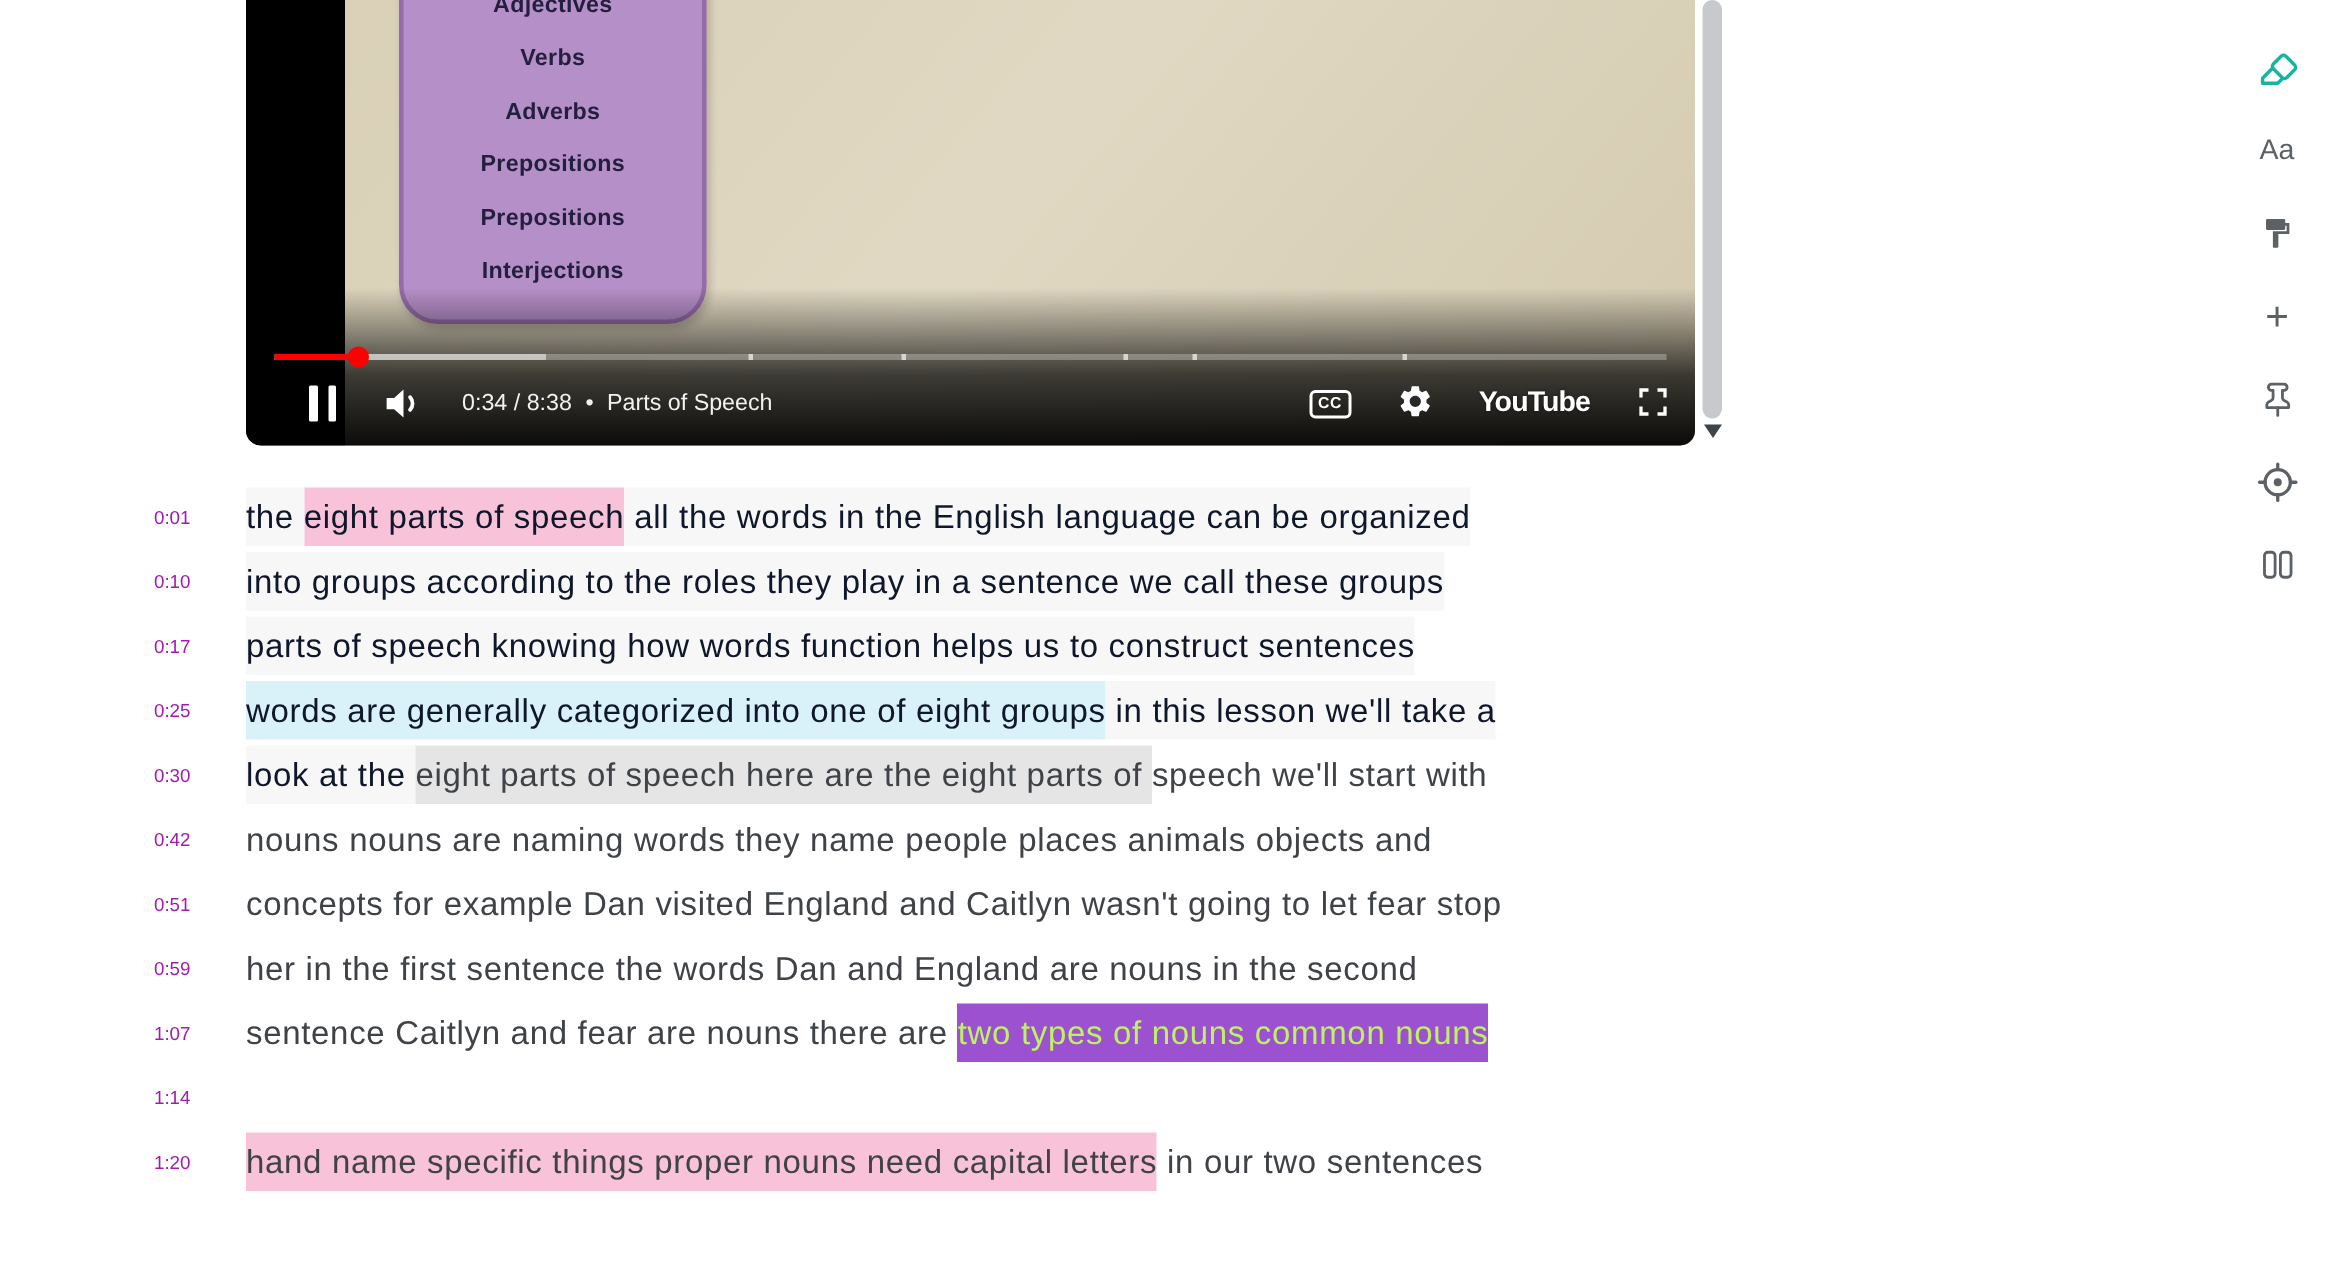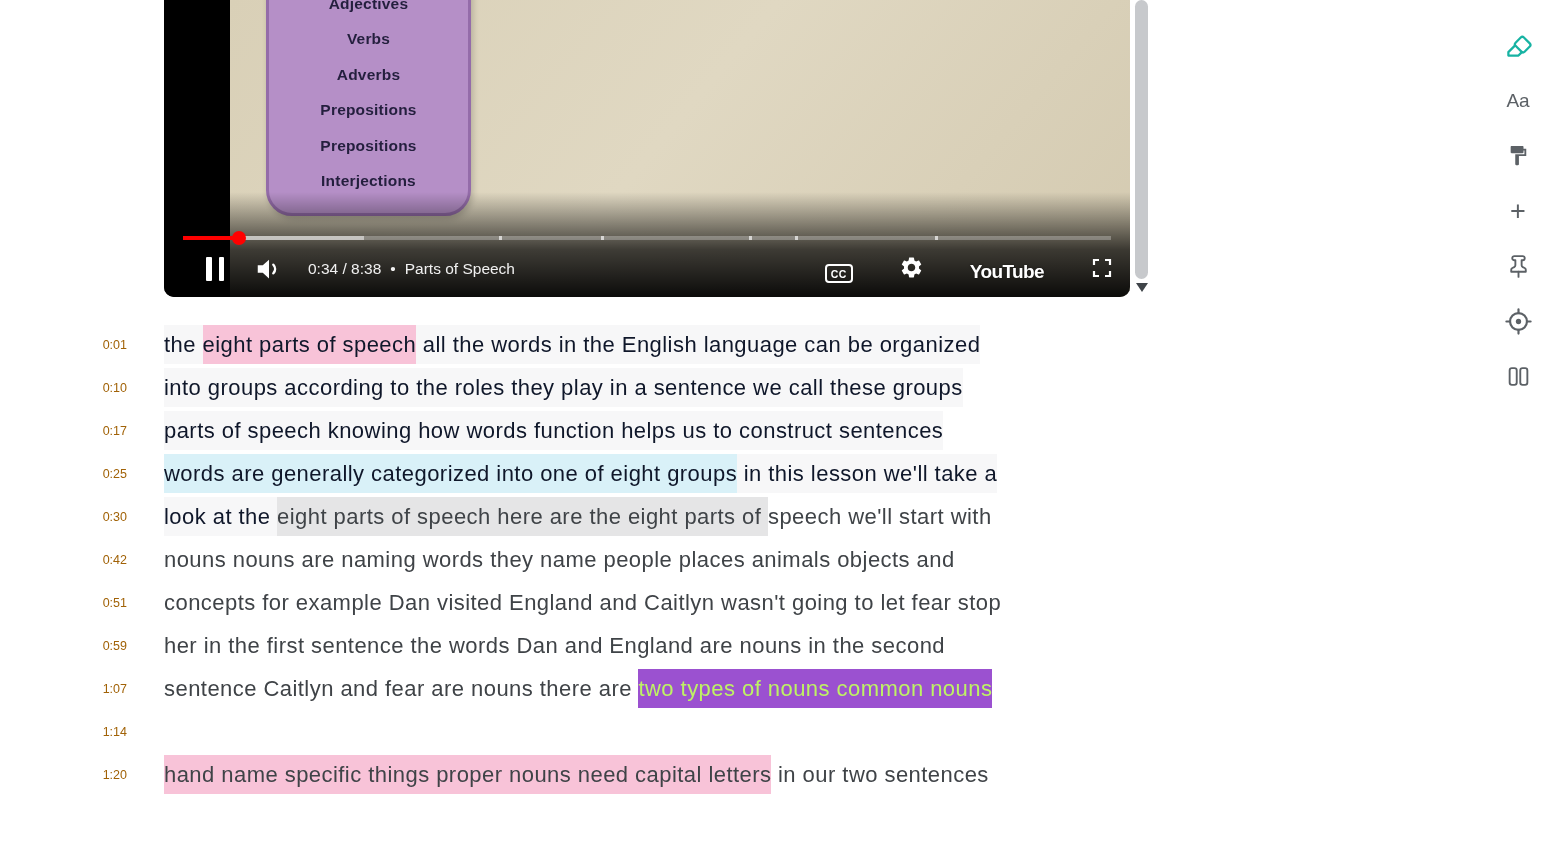--- a/index.html
+++ b/index.html
@@ -50,21 +50,21 @@
 
   .controls {
     position:absolute; left:0; right:0; bottom:7px; height:42px;
     display:flex; align-items:center; padding:0 16px; color:#fff;
   }
   button { background:none; border:0; padding:0; cursor:pointer; color:#fff; font-family:Liberation Sans, sans-serif; }
   .pause-btn { margin-left:26px; display:flex; gap:7px; align-items:center; }
   .pause-bar { width:5.5px; height:24px; background:#fff; border-radius:1px; display:block; }
   .vol-btn { margin-left:30px; display:flex; align-items:center; }
   .time { margin-left:24px; font-size:15.5px; color:#f1f1f1; display:flex; gap:9px; align-items:center; white-space:nowrap; }
-  .right-controls { margin-left:auto; display:flex; align-items:flex-end; gap:46px; }
+  .right-controls { margin-left:auto; display:flex; align-items:center; gap:30px; }
   .cc-box {
     width:28px; height:19px; border:2px solid #fff; border-radius:4px;
     font-size:10.5px; font-weight:bold; display:flex; align-items:center; justify-content:center;
     letter-spacing:.5px;
   }
   .yt-logo { font-size:19px; font-weight:bold; letter-spacing:-.6px; text-shadow:0 0 2px rgba(0,0,0,.5); }
 
   
   .scrollbar {
     position:absolute; left:1135px; top:0; width:13px; height:279px;
@@ -72,21 +72,21 @@
   }
   .scroll-arrow {
     position:absolute; left:1136px; top:283px; width:0; height:0;
     border-left:6px solid transparent; border-right:6px solid transparent;
     border-top:9px solid #3f4449; cursor:pointer;
   }
 
   
   .transcript { position:absolute; left:0; top:323px; width:1300px; }
   .row { display:flex; align-items:center; height:43px; cursor:pointer; }
-  .ts  { width:127px; flex:none; text-align:right; font-size:12.5px; color:#a16207; }
+  .ts  { width:127px; flex:none; text-align:right; font-size:12.5px; color:#a21caf; }
   .line {
     margin-left:37px; font-size:22px; color:#3f4347; white-space:nowrap; letter-spacing:.45px;
   }
   .seg { padding:7px 0; }
   .dim { color:#0f172a; }
   .hl-played { background:var(--playedbg,#f7f7f8); }
   .hl-pink   { background:var(--pink,#f8c3d8); }
   .hl-cyan   { background:var(--cyan,#d9f1f8); }
   .hl-gray   { background:var(--grayhl,#e5e5e6); }
   .hl-purple { background:var(--purple,#9b51d0); color:#bef264; }

